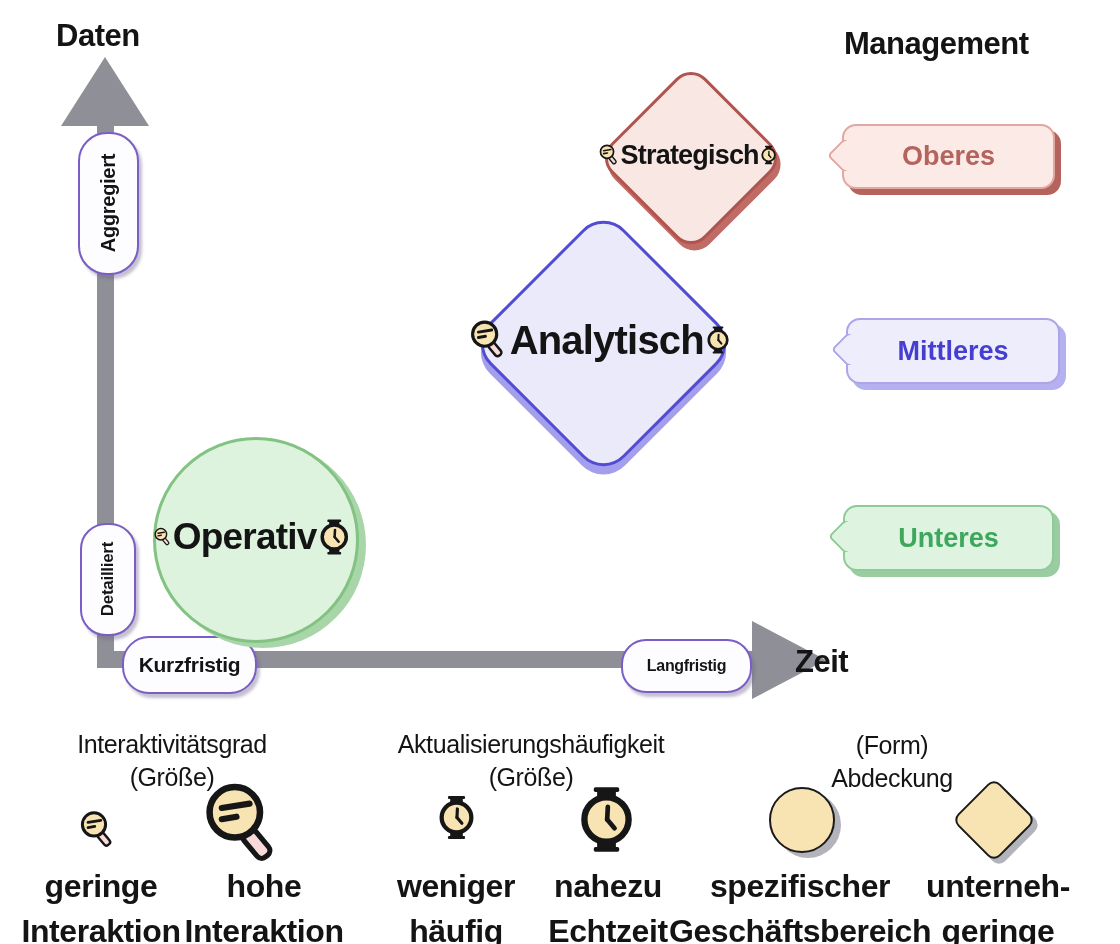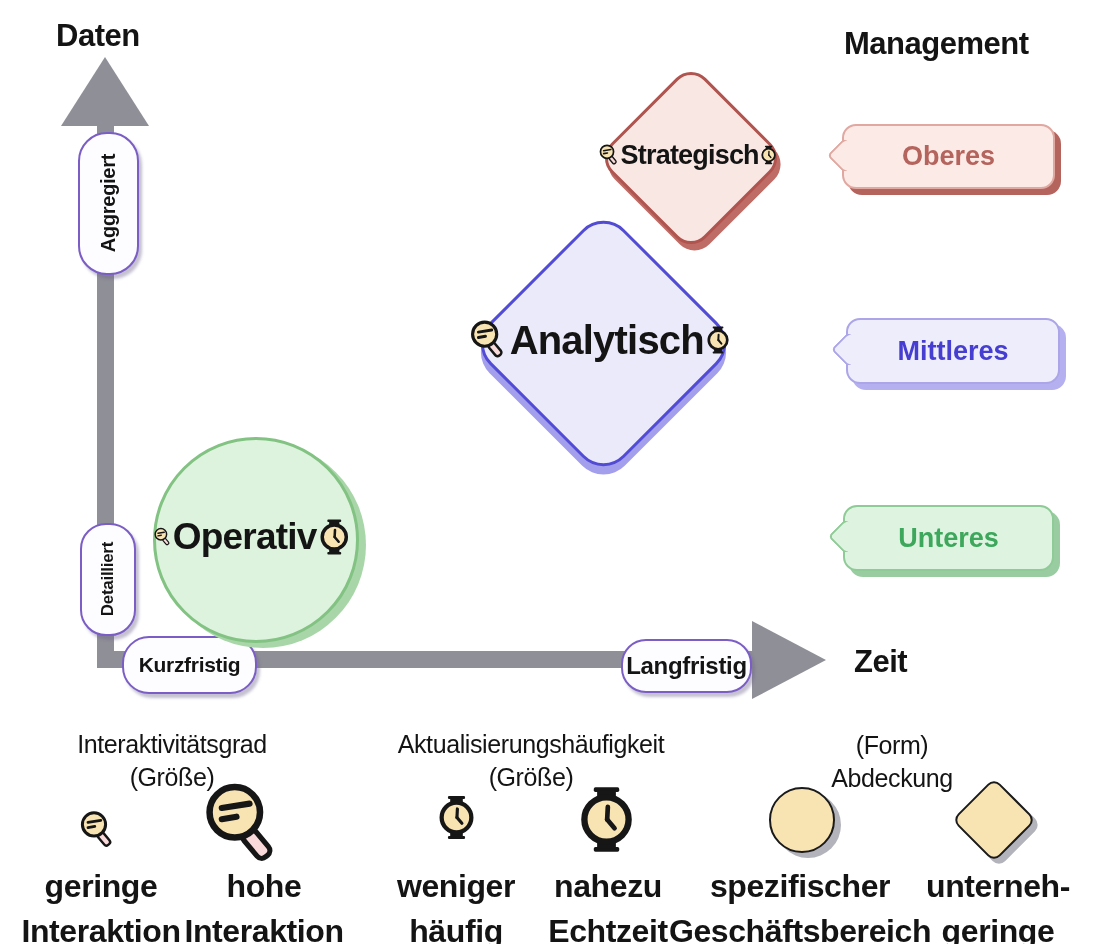--- a/index.html
+++ b/index.html
@@ -11,30 +11,30 @@
   .y-bar{position:absolute;left:97px;top:122px;width:17px;height:546px;background:var(--axis_gray);}
   .y-arrow{position:absolute;left:61px;top:57px;width:0;height:0;
     border-left:44px solid transparent;border-right:44px solid transparent;
     border-bottom:69px solid var(--axis_gray);}
   .x-bar{position:absolute;left:97px;top:651px;width:658px;height:17px;background:var(--axis_gray);}
   .x-arrow{position:absolute;left:752px;top:621px;width:0;height:0;
     border-top:39px solid transparent;border-bottom:39px solid transparent;
     border-left:74px solid var(--axis_gray);}
   .fig-title{position:absolute;font-size:31px;font-weight:700;letter-spacing:-.5px;white-space:nowrap;}
   .t-daten{left:56px;top:18px;}
-  .t-zeit{left:854px;top:644px;}
+  .t-zeit{left:795px;top:644px;}
   .t-mgmt{left:844px;top:26px;}
   
   .pill{position:absolute;display:flex;align-items:center;justify-content:center;
     background:var(--pill_bg);border:2.5px solid var(--pill_border);
     box-shadow:3px 4px 3px rgba(110,100,140,.40);font-weight:700;letter-spacing:-.3px;}
   .p-aggregiert{left:78px;top:132px;width:57px;height:139px;font-size:20px;border-radius:29px;}
   .p-detailliert{left:80px;top:523px;width:52px;height:109px;font-size:17px;border-radius:26px;}
   .p-kurzfristig{left:122px;top:636px;width:131px;height:54px;font-size:21px;border-radius:27px;}
-  .p-langfristig{left:621px;top:639px;width:127px;height:50px;font-size:24px;border-radius:25px;}
+  .p-langfristig{left:621px;top:639px;width:127px;height:50px;font-size:16px;border-radius:25px;}
   .vtext{writing-mode:vertical-rl;transform:rotate(180deg);}
   
   .node-circle{position:absolute;left:153px;top:437px;width:200px;height:200px;border-radius:50%;
     background:var(--operativ_fill);border:3px solid var(--operativ_border);
     box-shadow:7px 5px 0 var(--operativ_shadow);}
   .diamond{position:absolute;transform:rotate(45deg);}
   .d-analytisch{left:508px;top:248px;width:185px;height:185px;border-radius:30px;
     background:var(--analytisch_fill);border:3.5px solid var(--analytisch_border);
     box-shadow:6px 6px 0 var(--analytisch_shadow);}
   .d-strategisch{left:624px;top:91px;width:128px;height:128px;border-radius:21px;

